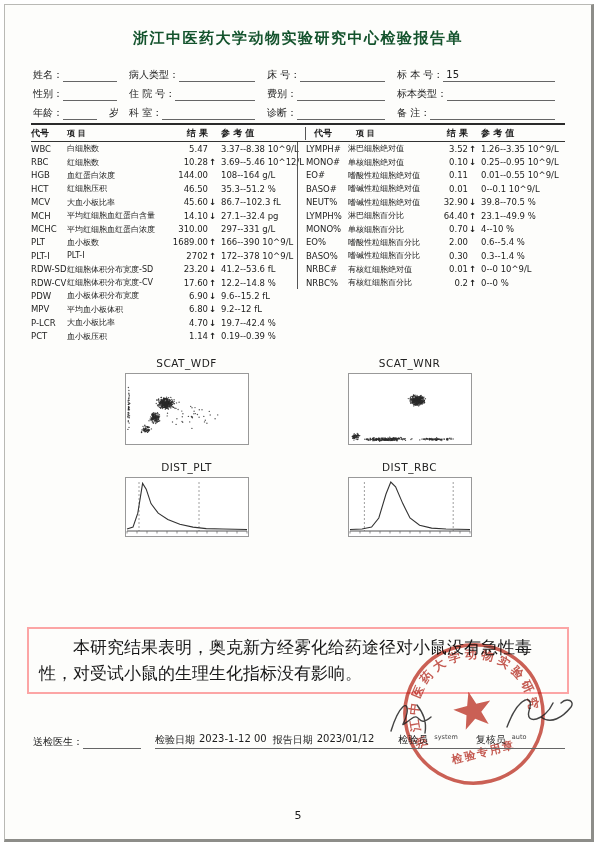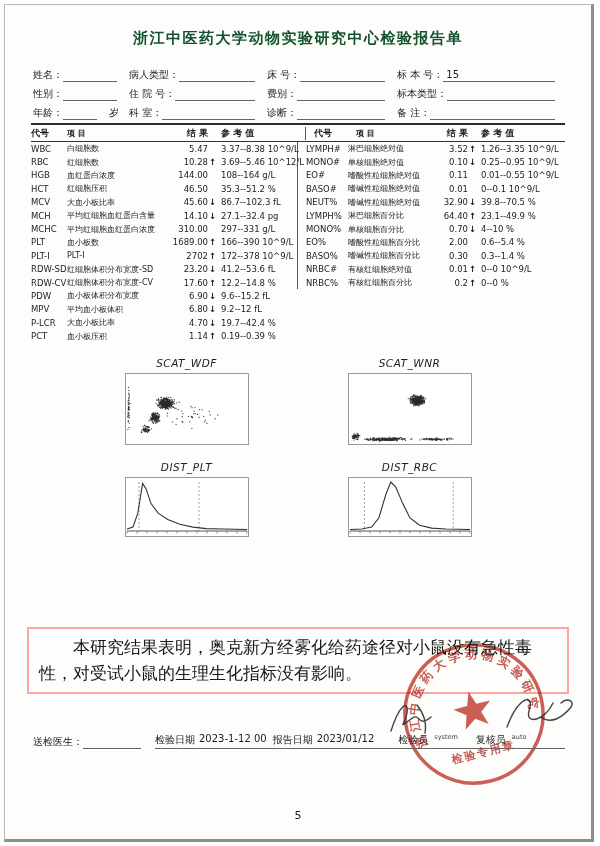--- a/index.html
+++ b/index.html
@@ -34,21 +34,21 @@
   .thead .half-left, .thead .half-right { flex-direction:row; display:flex; align-items:center; }
   .trow { height:13.4px; display:flex; align-items:center; font-size:8.5px; white-space:nowrap; }
   .half-left .c-code { width:36px; } .half-left .c-name { flex:1; font-size:8px; }
   .half-left .c-res { width:40px; text-align:right; } .half-left .c-flag { width:9px; text-align:center; font-weight:bold; }
   .half-left .c-ref { width:80px; padding-left:4px; }
   .half-right .c-code { width:42px; } .half-right .c-name { flex:1; font-size:8px; }
   .half-right .c-res { width:34px; text-align:right; } .half-right .c-flag { width:9px; text-align:center; font-weight:bold; }
   .half-right .c-ref { width:88px; padding-left:4px; }
 
   
-  .charts { position:absolute; top:352px; left:0; right:0;font-style:italic; }
+  .charts { position:absolute; top:352px; left:0; right:0; }
   .chart-row { display:flex; justify-content:center; gap:73px; margin-bottom:16px; }
   .chart { width:150px; display:flex; flex-direction:column; align-items:center; }
   .chart-title { font-size:10.5px; letter-spacing:.5px; margin-bottom:4px; color:#222; }
   svg.plot { display:block; background:#fff; }
 
   
   .concl { position:absolute; top:622px; left:22px; right:22px;
            border:2px solid #fca5a5; padding:6px 10px; font-size:17px;
            line-height:1.5; text-indent:2em; color:#171717; background:transparent; }
 

